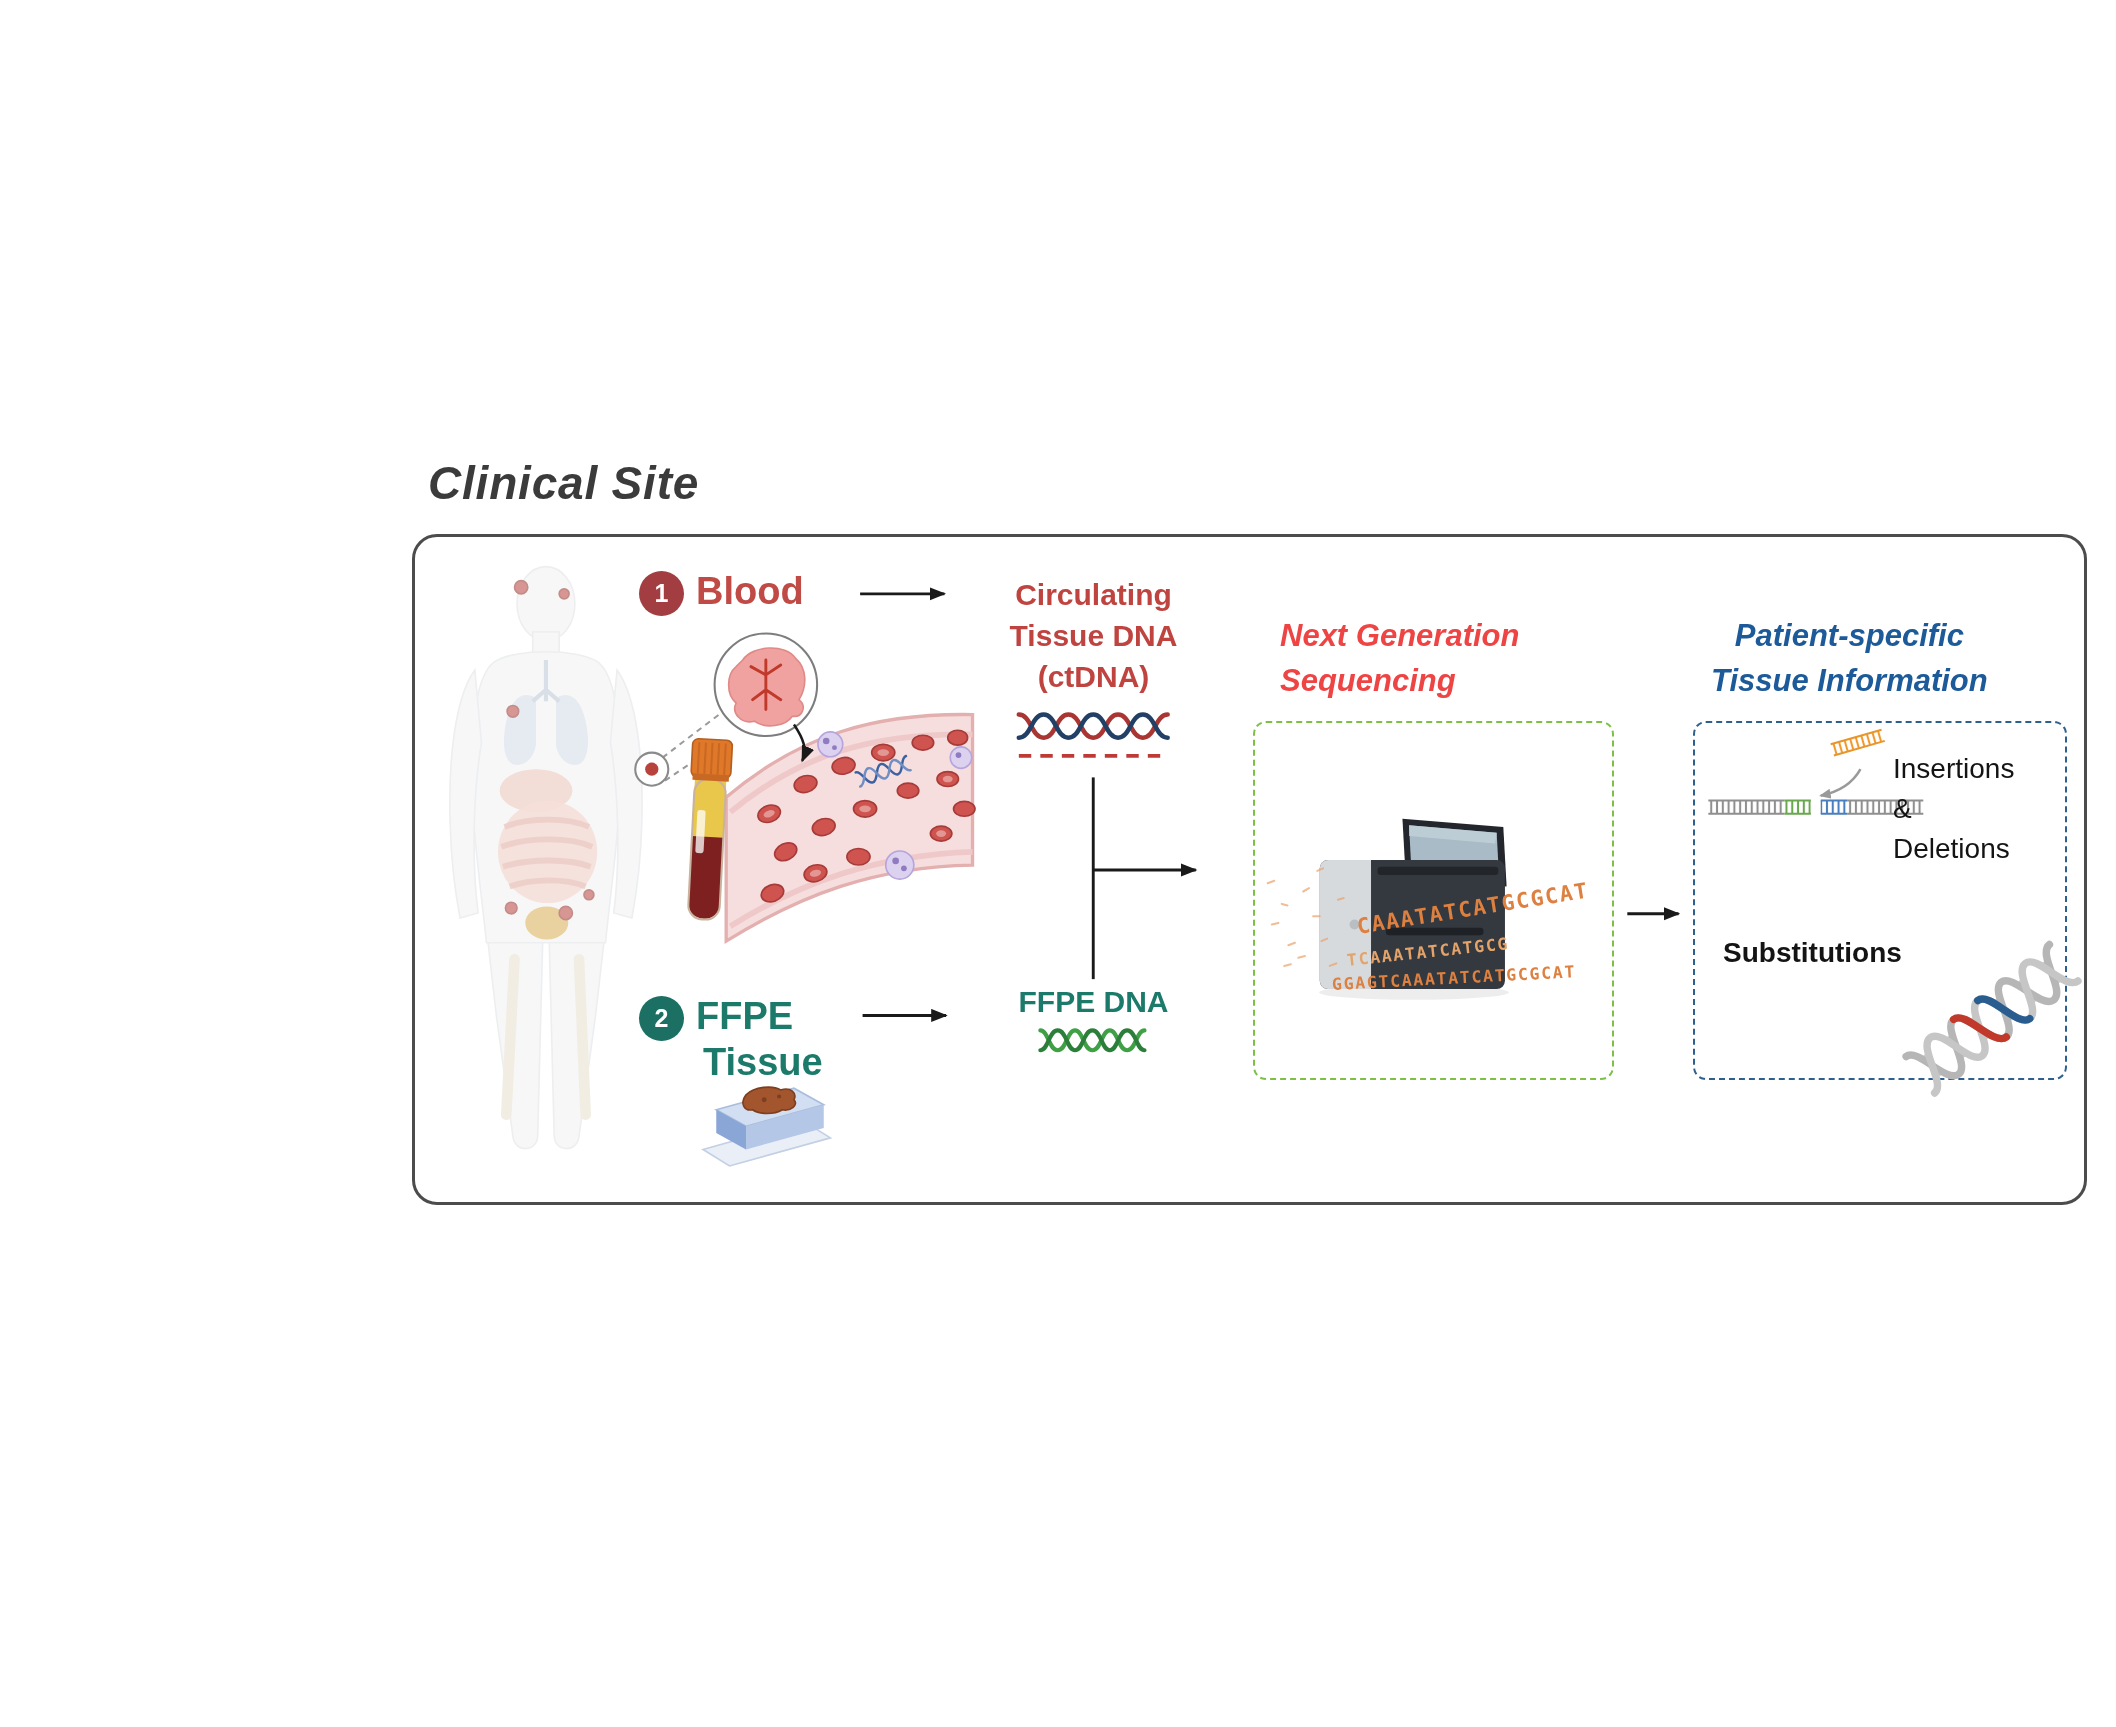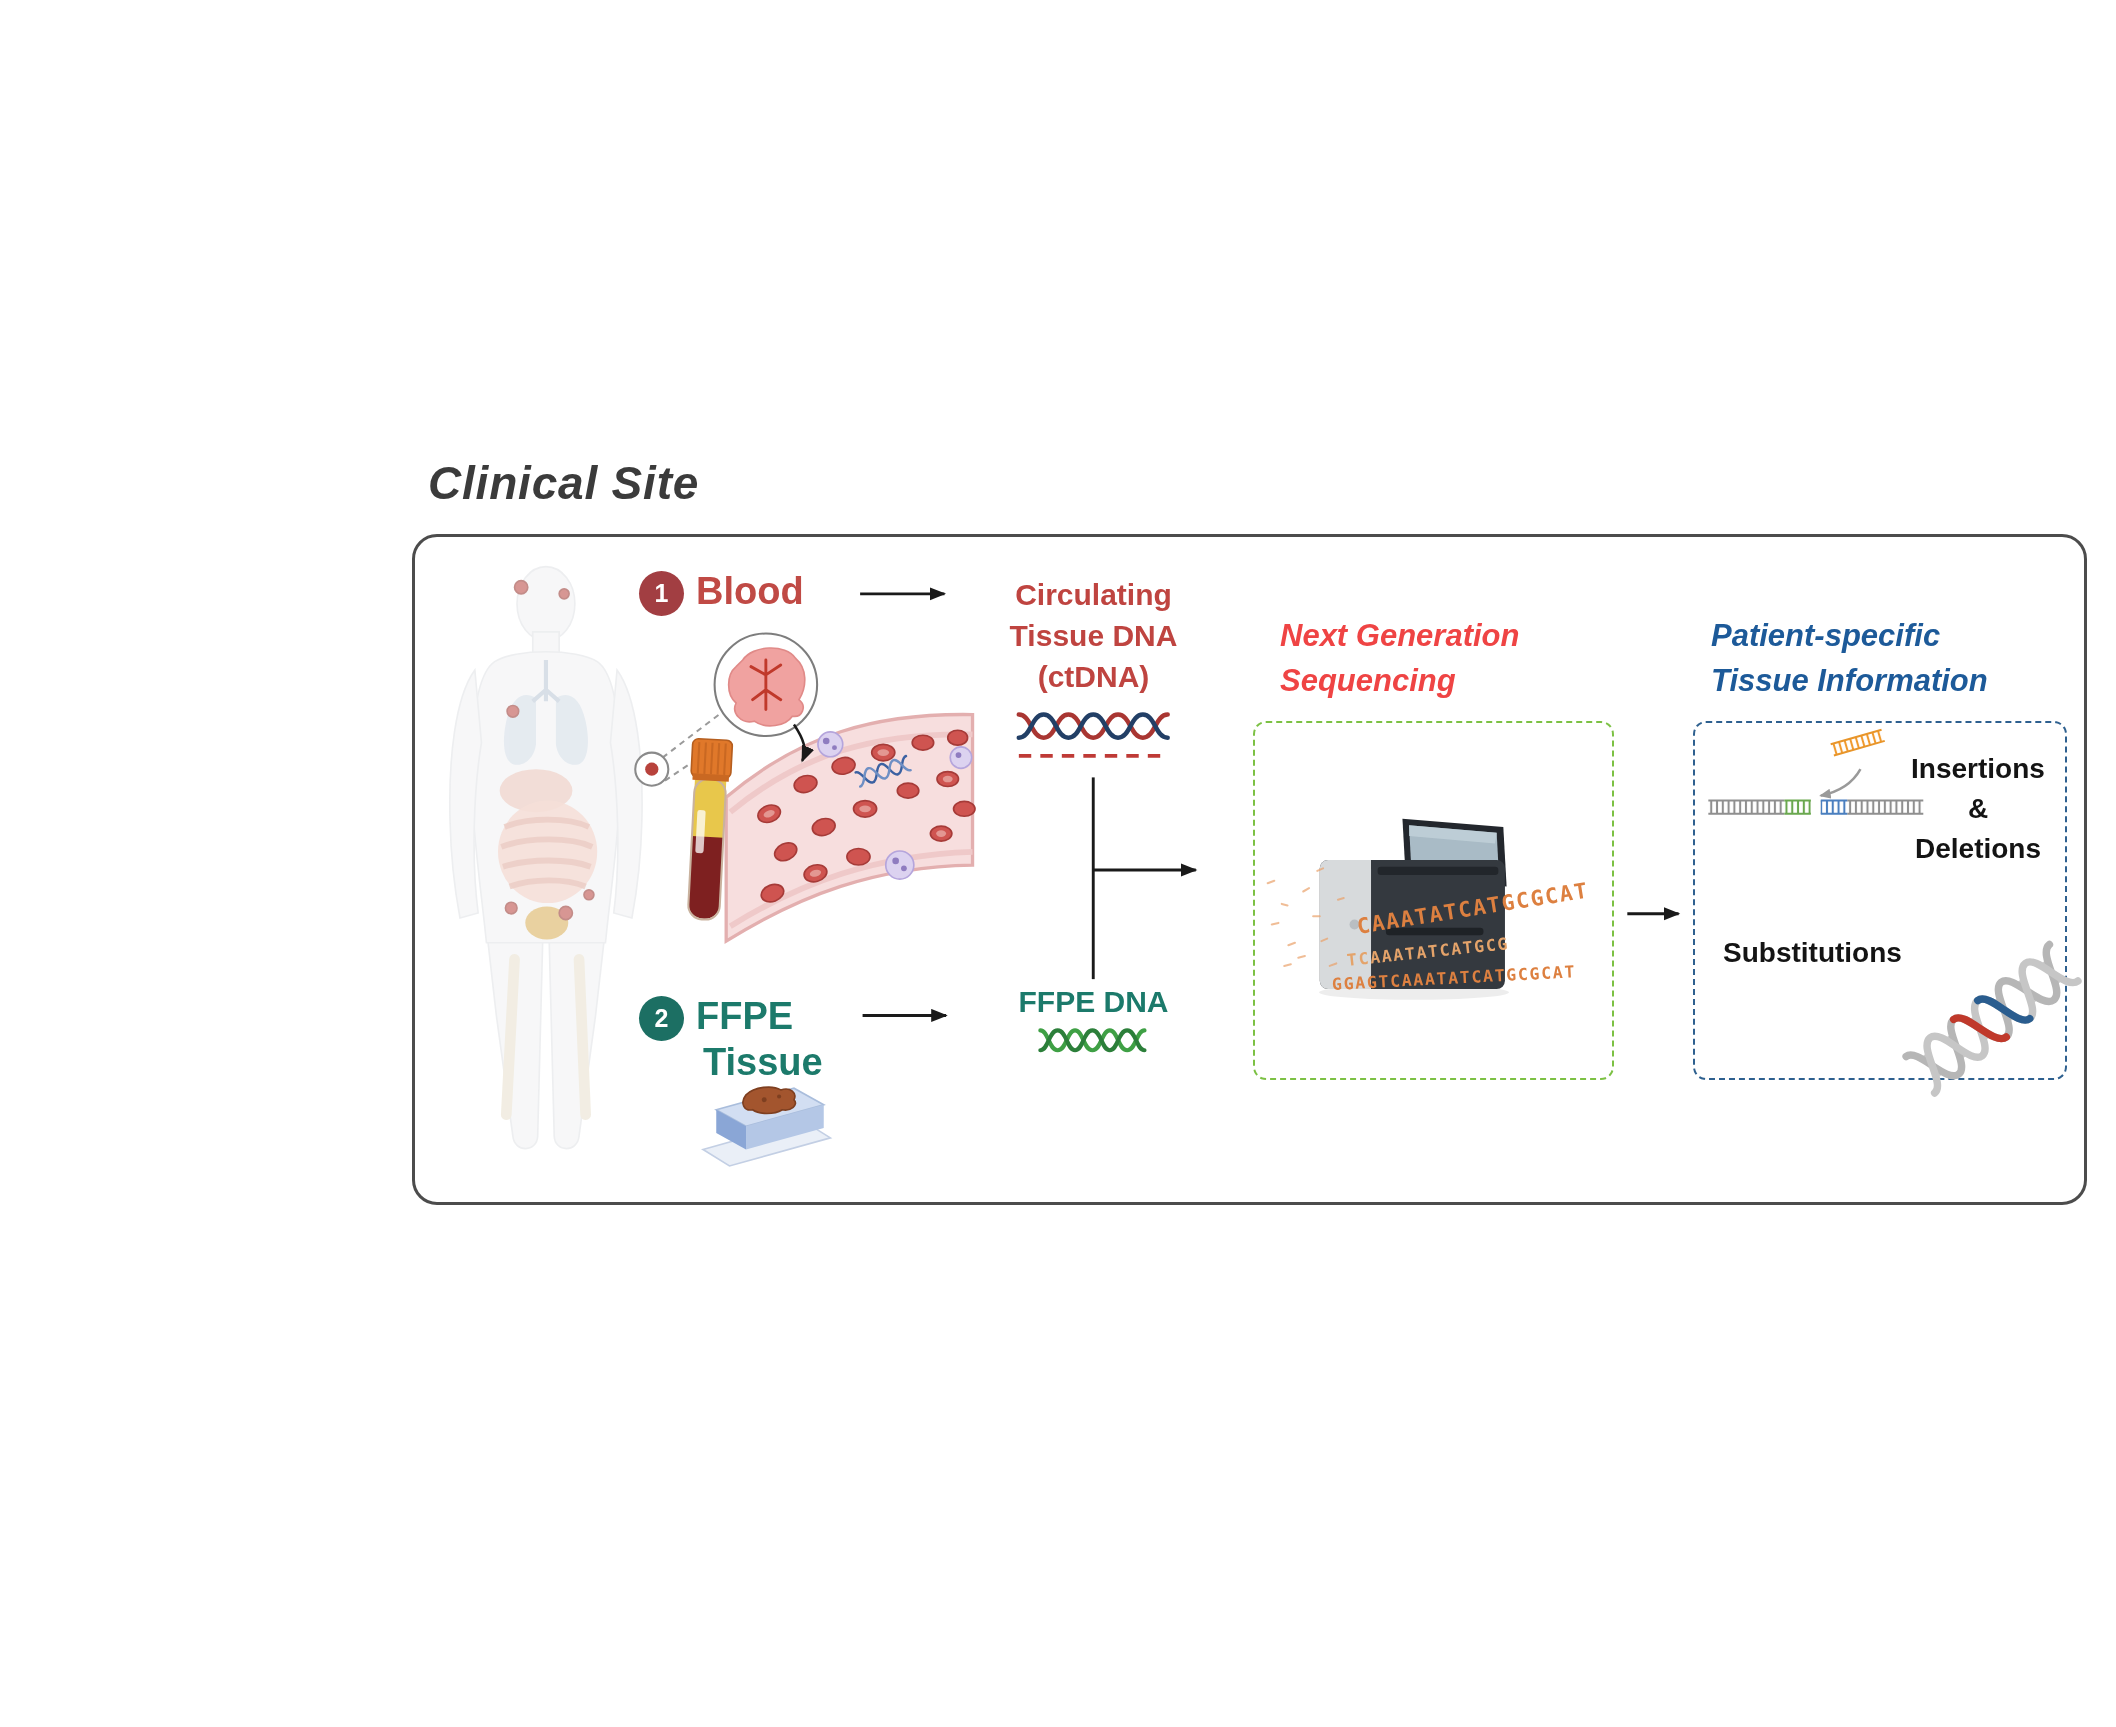--- a/index.html
+++ b/index.html
@@ -29,23 +29,23 @@
   .blood-label{left:696px;top:570px;font-size:38px;font-weight:bold;color:#c04a45;}
   .ffpe-l1{left:696px;top:995px;font-size:38px;font-weight:bold;color:#1c7a6b;text-align:right;}
   .ffpe-l2{left:703px;top:1041px;font-size:38px;font-weight:bold;color:#1c7a6b;}
   .ctdna-block{left:992px;top:574px;width:203px;text-align:center;font-size:30px;
     font-weight:bold;color:#bf4440;line-height:41px;}
   .ffpedna-label{left:992px;top:985px;width:203px;text-align:center;font-size:30px;
     font-weight:bold;color:#1c7a6b;}
   .ngs-title{left:1280px;top:613px;font-size:31px;font-weight:bold;font-style:italic;
     color:#ef4444;line-height:45px;}
   .res-title{left:1711px;top:613px;font-size:31px;font-weight:bold;font-style:italic;
-    color:#1d5a99;line-height:45px;}
-  .indel-block{left:1893px;top:749px;width:170px;text-align:center;font-size:28px;
-    font-weight:bold;color:#141414;line-height:40px;}
+    color:#1d5a99;line-height:45px;text-align:center;}
+  .indel-block{left:1893px;top:749px;width:170px;font-size:28px;
+    font-weight:normal;color:#141414;line-height:40px;}
   .subst-label{left:1723px;top:937px;font-size:28px;font-weight:bold;color:#141414;text-align:right;}
   .seq{font-family:"DejaVu Sans Mono", monospace;color:#dd8040;font-weight:bold;white-space:nowrap;}
   .seq1{left:1357px;top:914px;font-size:21.5px;letter-spacing:1.7px;transform:rotate(-9deg);transform-origin:left center;}
   .seq2{left:1347px;top:951px;font-size:16.5px;letter-spacing:1.7px;color:#e4a36a;transform:rotate(-6deg);transform-origin:left center;}
   .seq3{left:1332px;top:975px;font-size:16.5px;letter-spacing:1.7px;transform:rotate(-3deg);transform-origin:left center;}
 </style>
 </head>
 <body>
 
 <div class="abs title">Clinical Site</div>

